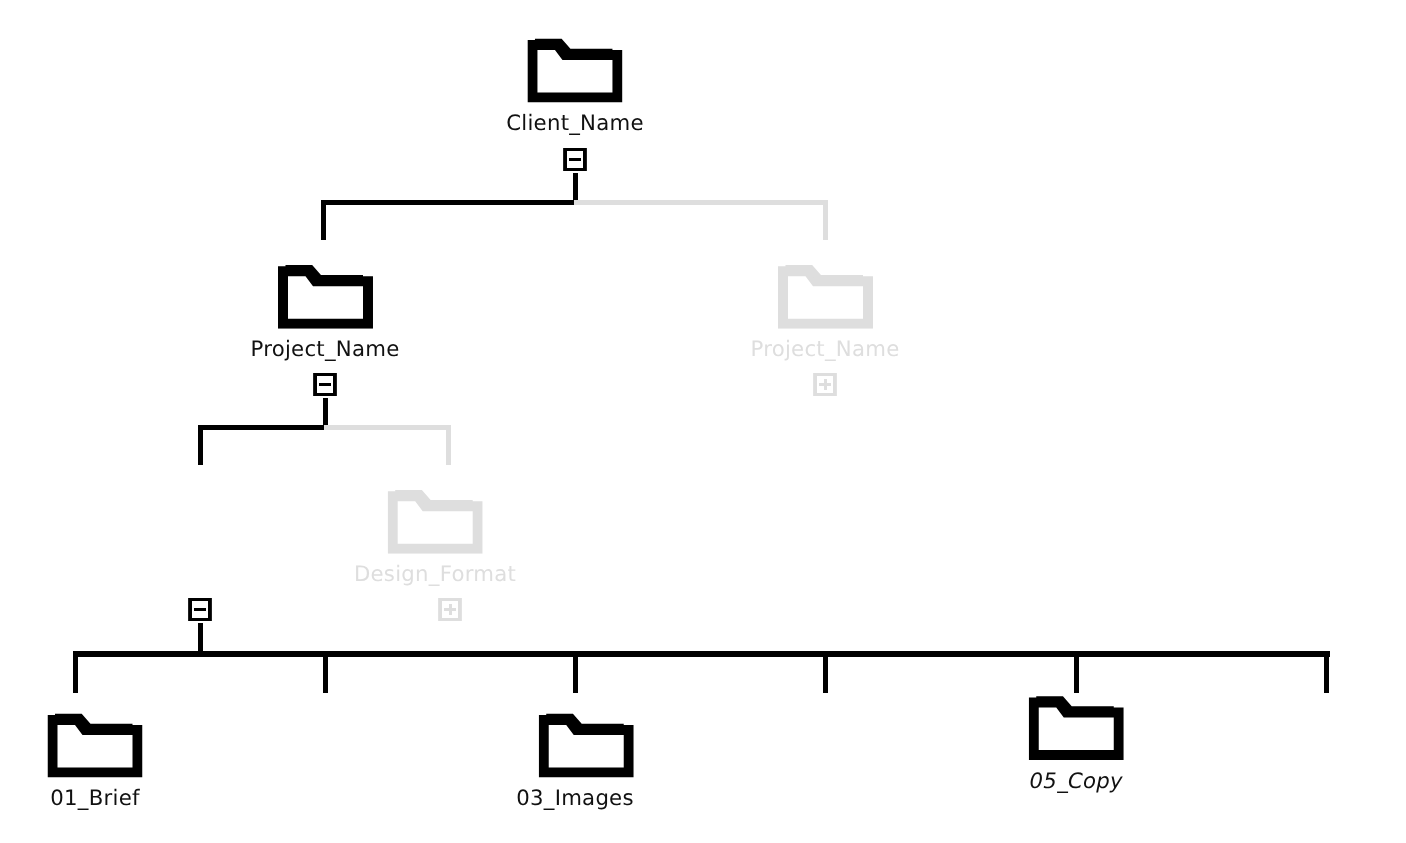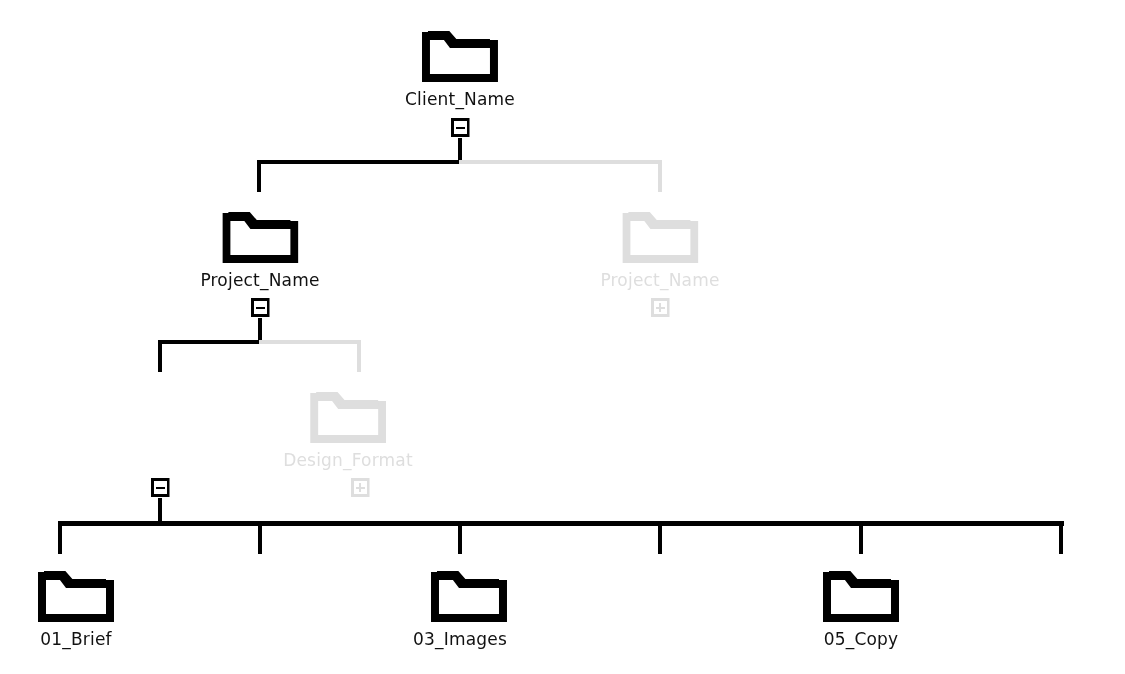--- a/index.html
+++ b/index.html
@@ -190,21 +190,21 @@
     <span class="folder-icon">
       <svg width="76" height="60" viewBox="0 0 76 60" aria-hidden="true">
         <path d="M4 14 L4 56 L72 56 L72 22 L30 22 L24 14 Z" fill="none" stroke="#000000" stroke-width="8" stroke-linejoin="miter"></path>
         <path d="M6 12 L26 12 L33 20 L68 20" fill="none" stroke="#000000" stroke-width="6" stroke-linejoin="miter"></path>
       </svg>
     </span>
     <span class="node-label">03_Images</span>
   </div>
 
 
-  <div class="node" id="node-l4-4" style="left:861px; top:562px;">
+  <div class="node" id="node-l4-4" style="left:861px; top:548px;font-style:italic;">
     <span class="folder-icon">
       <svg width="76" height="60" viewBox="0 0 76 60" aria-hidden="true">
         <path d="M4 14 L4 56 L72 56 L72 22 L30 22 L24 14 Z" fill="none" stroke="#000000" stroke-width="8" stroke-linejoin="miter"></path>
         <path d="M6 12 L26 12 L33 20 L68 20" fill="none" stroke="#000000" stroke-width="6" stroke-linejoin="miter"></path>
       </svg>
     </span>
     <span class="node-label">05_Copy</span>
   </div>
 
 

